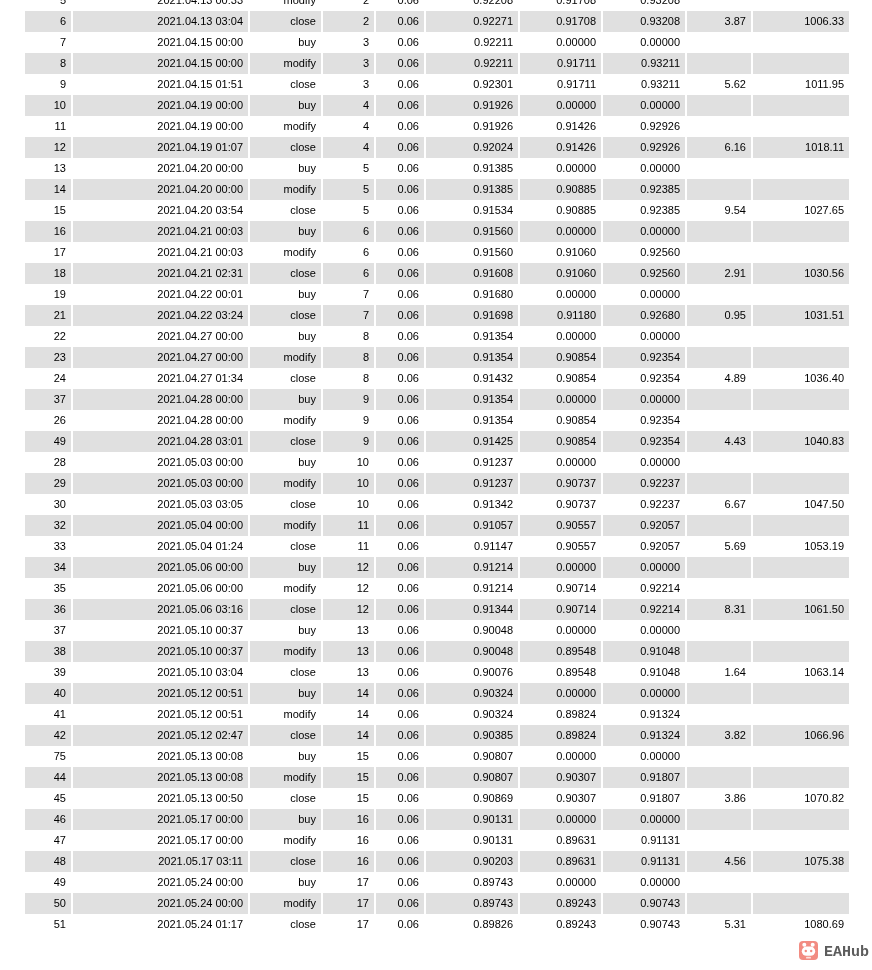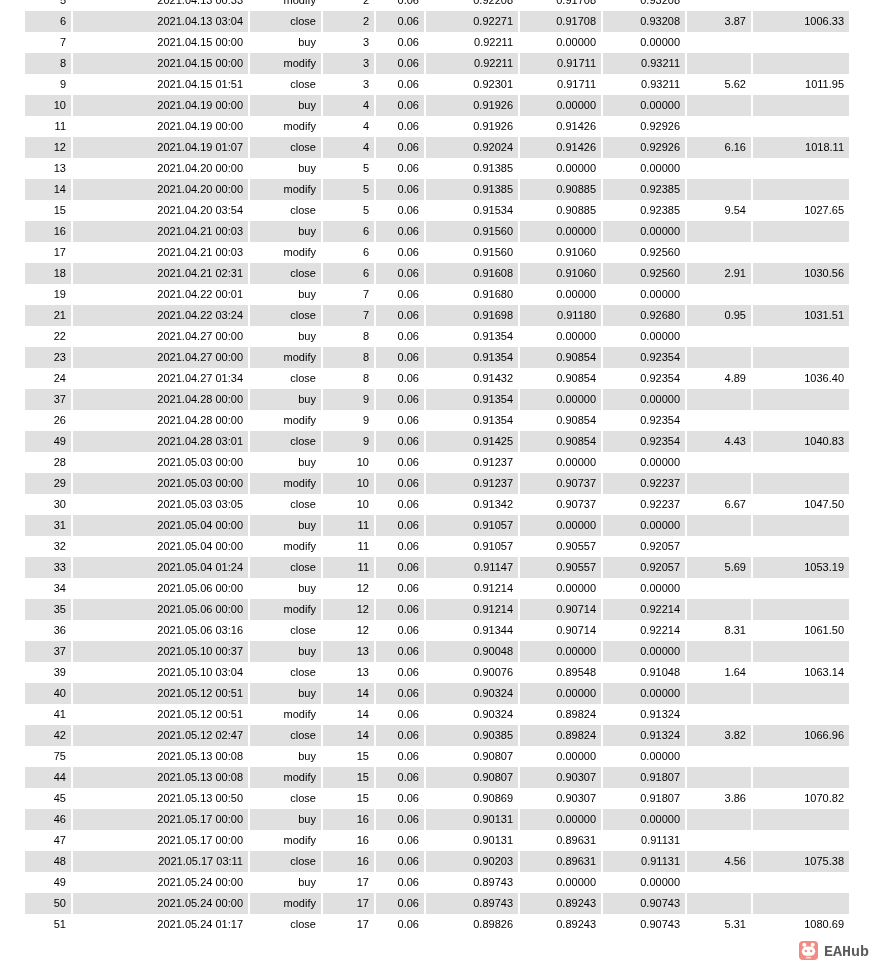--- a/index.html
+++ b/index.html
@@ -368,32 +368,20 @@
           <td>close</td>
           <td>10</td>
           <td>0.06</td>
           <td>0.91342</td>
           <td>0.90737</td>
           <td>0.92237</td>
           <td>6.67</td>
           <td>1047.50</td>
         </tr>
         <tr>
-          <td>31</td>
-          <td>2021.05.04 00:00</td>
-          <td>buy</td>
-          <td>11</td>
-          <td>0.06</td>
-          <td>0.91057</td>
-          <td>0.00000</td>
-          <td>0.00000</td>
-          <td></td>
-          <td></td>
-        </tr>
-        <tr>
           <td>32</td>
           <td>2021.05.04 00:00</td>
           <td>modify</td>
           <td>11</td>
           <td>0.06</td>
           <td>0.91057</td>
           <td>0.90557</td>
           <td>0.92057</td>
           <td></td>
           <td></td>
@@ -448,20 +436,32 @@
         </tr>
         <tr>
           <td>37</td>
           <td>2021.05.10 00:37</td>
           <td>buy</td>
           <td>13</td>
           <td>0.06</td>
           <td>0.90048</td>
           <td>0.00000</td>
           <td>0.00000</td>
+          <td></td>
+          <td></td>
+        </tr>
+        <tr>
+          <td>38</td>
+          <td>2021.05.10 00:37</td>
+          <td>modify</td>
+          <td>13</td>
+          <td>0.06</td>
+          <td>0.90048</td>
+          <td>0.89548</td>
+          <td>0.91048</td>
           <td></td>
           <td></td>
         </tr>
         <tr>
           <td>39</td>
           <td>2021.05.10 03:04</td>
           <td>close</td>
           <td>13</td>
           <td>0.06</td>
           <td>0.90076</td>

